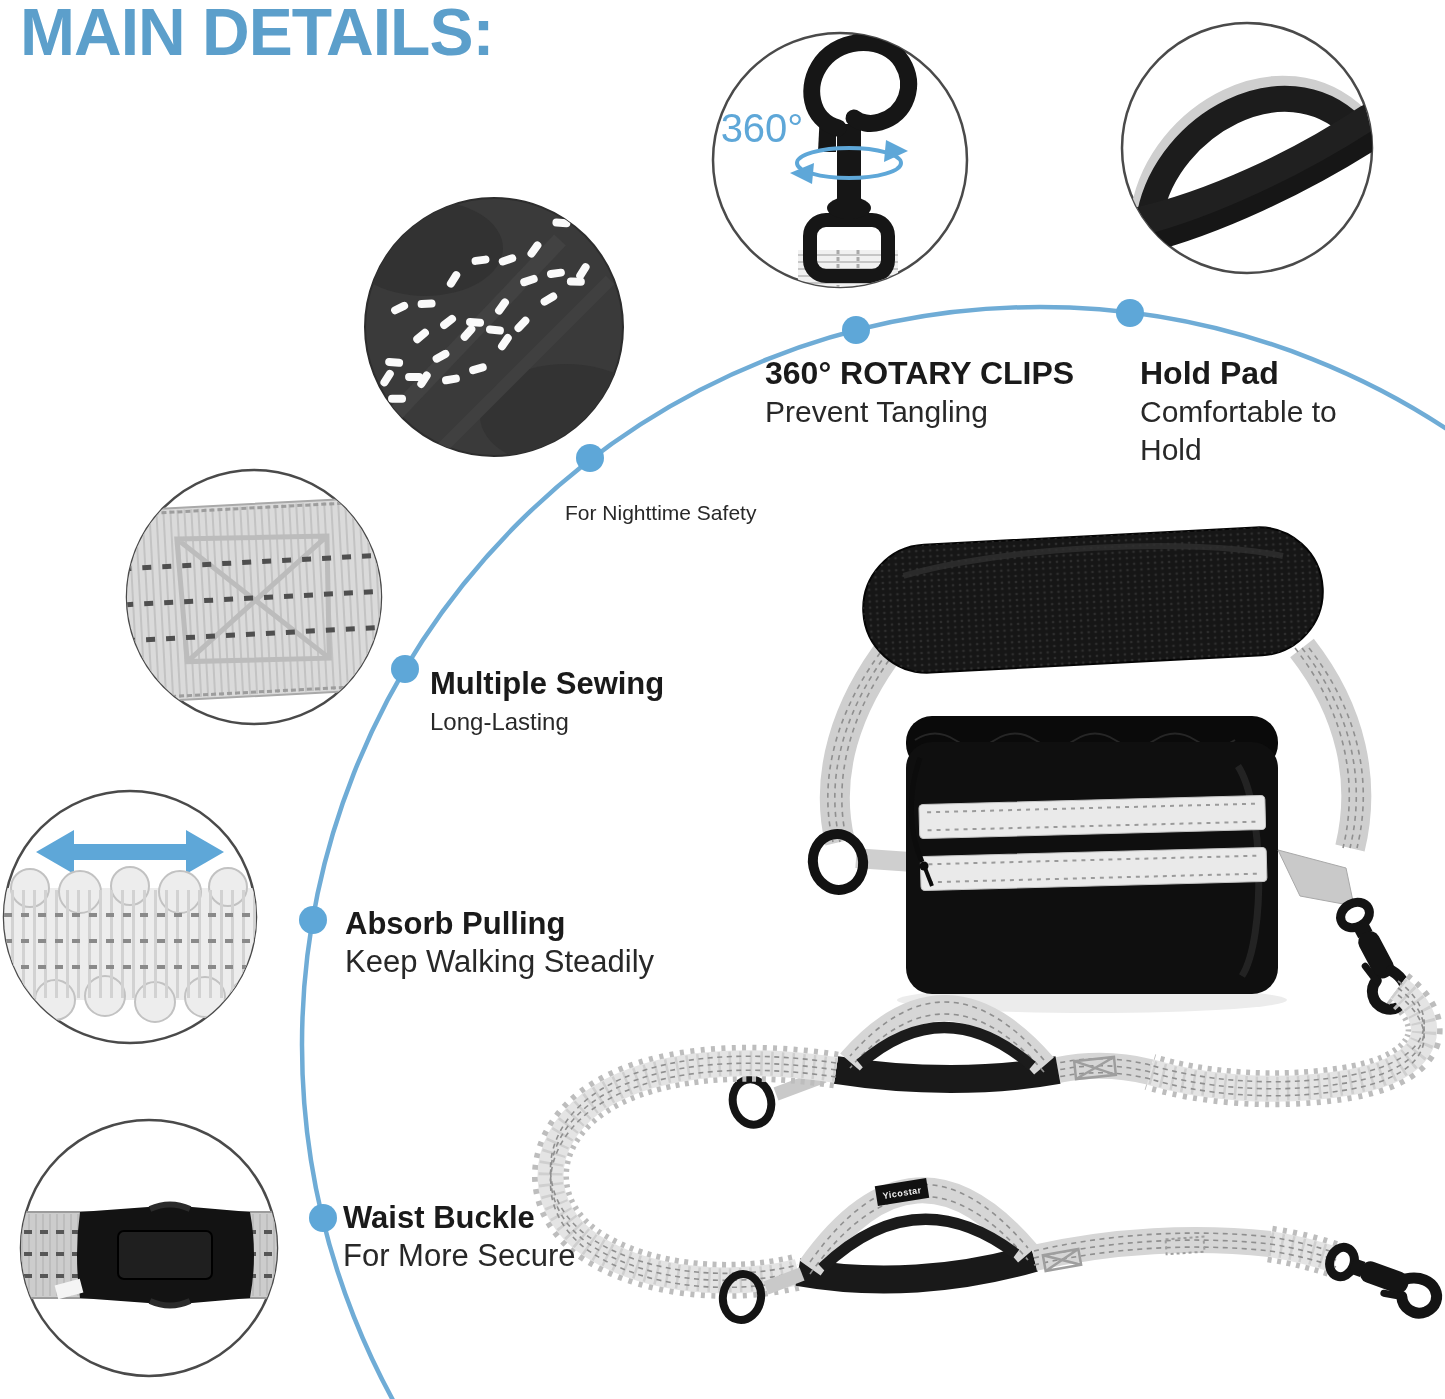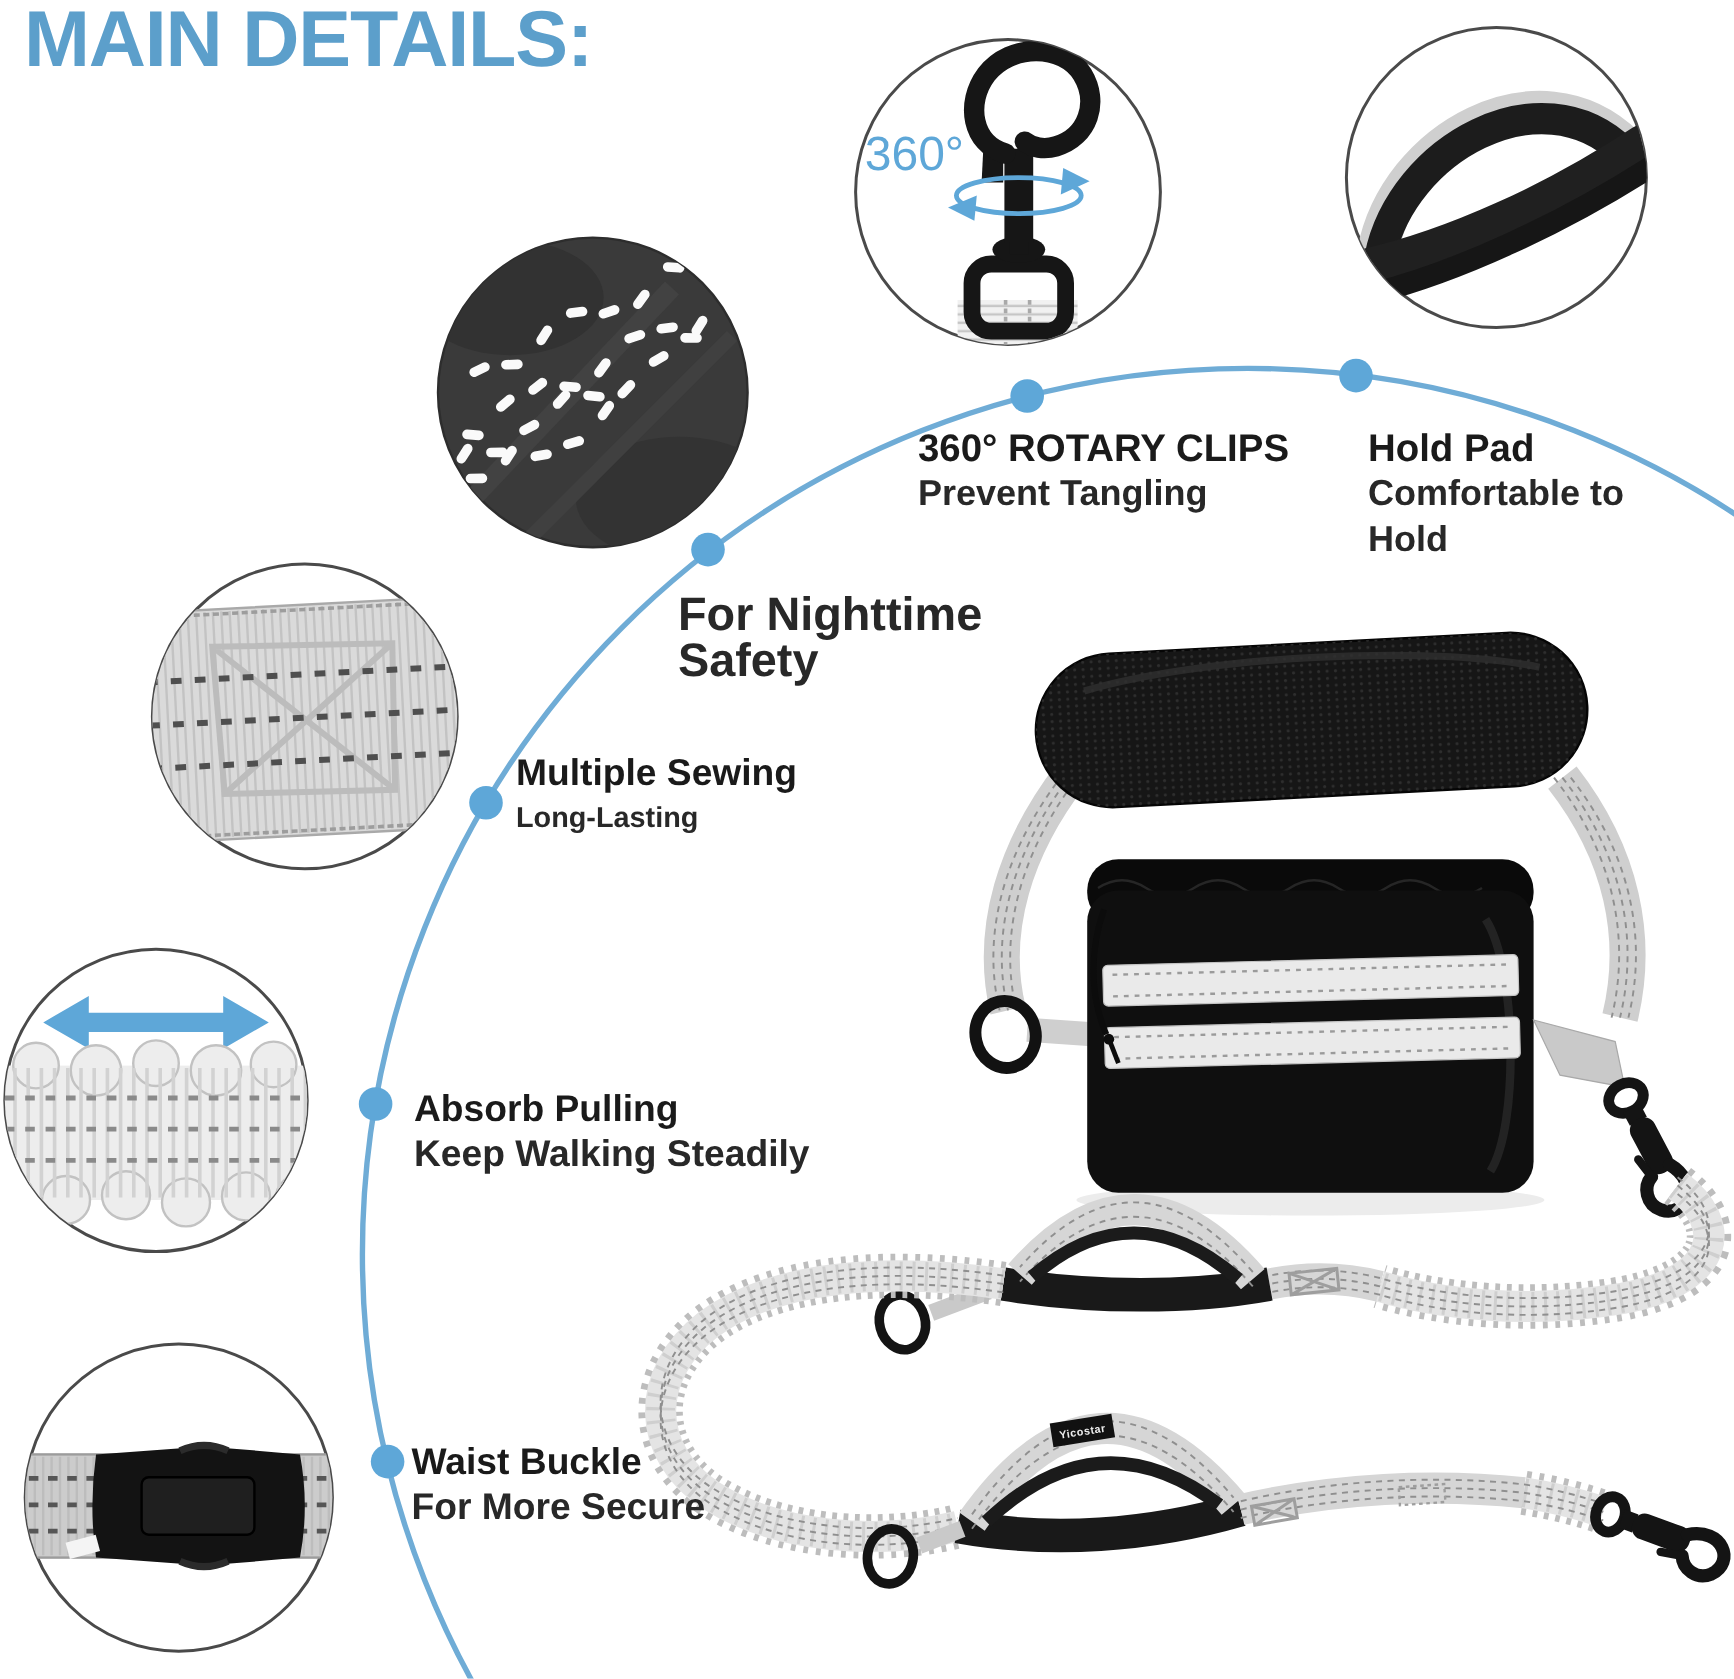--- a/index.html
+++ b/index.html
@@ -3,21 +3,21 @@
 <meta charset="utf-8">
 <style>
   html,body{margin:0;padding:0;background:#fff;}
   .canvas{position:relative;width:1445px;height:1399px;background:#fff;overflow:hidden;
           font-family:"Liberation Sans",sans-serif;}
   .canvas svg.stage{position:absolute;left:0;top:0;}
   h1.page-title{position:absolute;left:20px;top:-6px;margin:0;font-size:66px;font-weight:800;
       letter-spacing:-1px;color:var(--title-color,#5C9FCB);}
   .callout{position:absolute;color:#1a1a1a;}
   .c-title{font-weight:700;font-size:32px;line-height:39px;color:var(--label-title,#1a1a1a);}
-  .c-sub{font-weight:700;font-size:30px;line-height:38px;color:var(--label-sub,#282828);}
+  .c-sub{font-weight:400;font-size:30px;line-height:38px;color:var(--label-sub,#282828);}
   text.badge360{font-size:40px;fill:var(--accent,#5EA7D8);font-weight:400;}
   text.brand{font-size:9px;fill:#ededed;font-weight:700;letter-spacing:.5px;}
 </style>
 </head>
 <body>
 
 <div class="canvas" style="--accent: #5EA7D8; --arc: #6FACD6; --title-color: #5C9FCB; --label-title: #1a1a1a; --label-sub: #282828;">
 
 <svg class="stage" width="1445" height="1399" viewBox="0 0 1445 1399">
   <defs>
@@ -310,24 +310,24 @@
   <div class="c-title">360° ROTARY CLIPS</div>
   <div class="c-sub">Prevent Tangling</div>
 </div>
 
 <div class="callout" style="left:1140px;top:354px;width:240px">
   <div class="c-title">Hold Pad</div>
   <div class="c-sub">Comfortable to Hold</div>
 </div>
 
 <div class="callout" style="left:565px;top:494px;width:360px">
-  <div class="c-sub" style="font-size:39px">For Nighttime Safety</div>
-</div>
-
-<div class="callout" style="left:430px;top:624px;width:320px">
+  <div class="c-sub" style="font-size:21px">For Nighttime Safety</div>
+</div>
+
+<div class="callout" style="left:430px;top:664px;width:320px">
   <div class="c-title" style="font-size:31px">Multiple Sewing</div>
   <div class="c-sub" style="font-size:24px">Long-Lasting</div>
 </div>
 
 <div class="callout" style="left:343px;top:1198px;width:320px">
   <div class="c-title" style="font-size:31px">Waist Buckle</div>
   <div class="c-sub" style="font-size:31px">For More Secure</div>
 </div>
 
 <div class="callout" style="left:345px;top:904px;width:360px">

